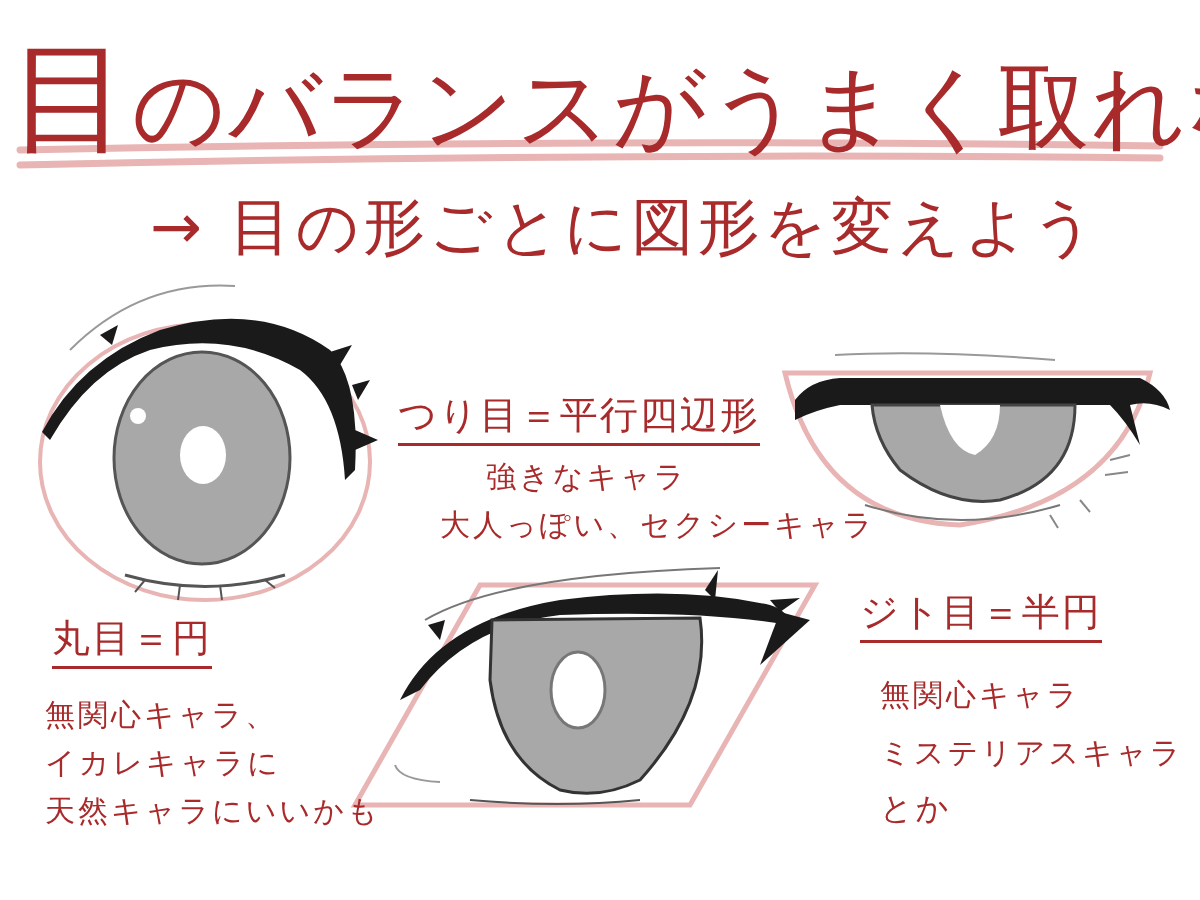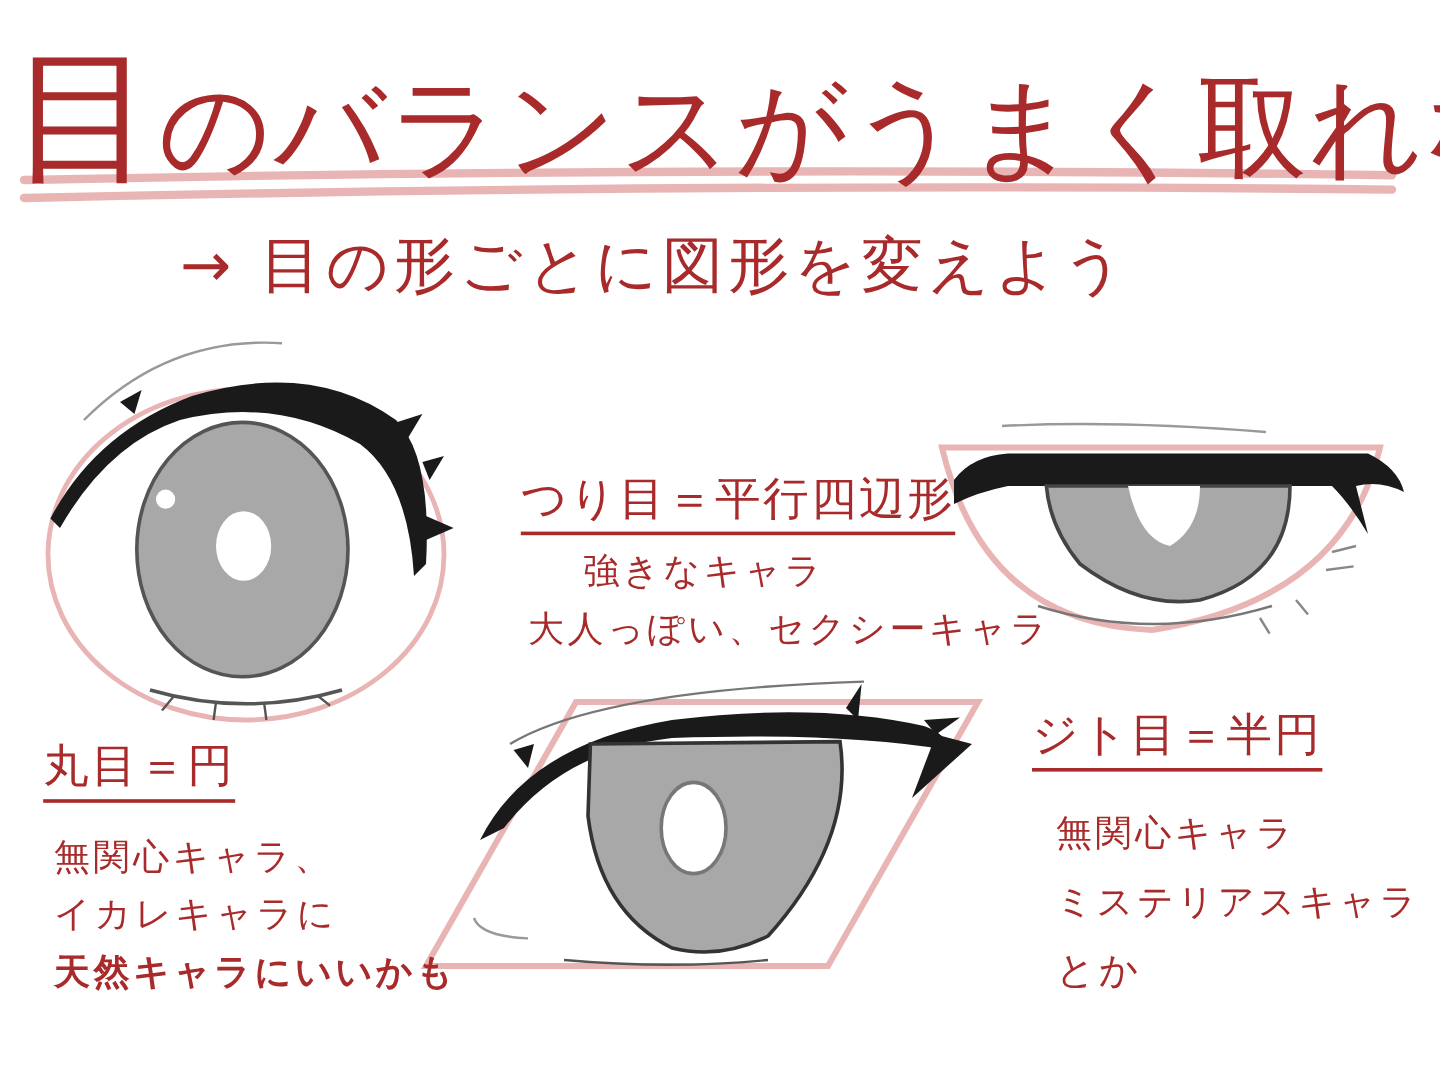--- a/index.html
+++ b/index.html
@@ -1,20 +1,20 @@
 <!DOCTYPE html>
 <html><head>
 <meta charset="utf-8">
 <style>
   html, body { margin: 0; padding: 0; background: #ffffff; }
   body { width: 1200px; height: 900px; position: relative; overflow: hidden; font-family: "DejaVu Sans", sans-serif; }
   .txt { position: absolute; color: #a82a2a; white-space: nowrap; }
   .title { left: 10px; top: 38px; font-size: 92px; letter-spacing: 2px; line-height: 1; }
   .title .big { font-size: 120px; }
-  .subtitle { left: 150px; top: 196px; font-size: 51px; letter-spacing: 4px; line-height: 1; }
+  .subtitle { left: 150px; top: 196px; font-size: 62px; letter-spacing: 4px; line-height: 1; }
   .heading { font-size: 38px; letter-spacing: 2px; line-height: 1.1; padding-bottom: 6px; border-bottom: 3px solid #a82a2a; }
   .body-line { font-size: 30px; letter-spacing: 3px; line-height: 1; }
   svg.art { position: absolute; left: 0; top: 0; }
 </style>
 </head>
 <body>
 
 <svg class="art" width="1200" height="900" viewBox="0 0 1200 900">
 
   <g>
@@ -59,25 +59,25 @@
     <path d="M940 405 L 1000 405 Q 1000 440 975 455 Q 950 450 940 405 Z" fill="#fff"></path>
     <path d="M865 505 Q 960 535 1060 505" stroke="#777" stroke-width="2" fill="none"></path>
     <path d="M1110 460 L 1130 455 M 1105 475 L 1128 472 M 1080 500 L 1090 512 M 1050 515 L 1058 528" stroke="#888" stroke-width="2"></path>
   </g>
 </svg>
 
 <div class="txt title"><span class="big">目</span><span>のバランスがうまく取れない人へ</span></div>
 
 <div class="txt subtitle">→ 目の形ごとに図形を変えよう</div>
 
-<div class="txt heading" style="left:398px; top:395px;margin-left:36px;">つり目＝平行四辺形</div>
+<div class="txt heading" style="left:398px; top:395px;">つり目＝平行四辺形</div>
 <div class="txt body-line" style="left:440px; top:462px;margin-left:46px;">強きなキャラ</div>
 <div class="txt body-line" style="left:440px; top:510px;text-align:center;">大人っぽい、セクシーキャラ</div>
 
-<div class="txt heading" style="left:36px; top:618px;">丸目＝円</div>
+<div class="txt heading" style="left:52px; top:618px;">丸目＝円</div>
 <div class="txt body-line" style="left:45px; top:700px;">無関心キャラ、</div>
 <div class="txt body-line" style="left:45px; top:748px;">イカレキャラに</div>
-<div class="txt body-line" style="left:45px; top:796px;font-weight:bold;">天然キャラにいいかも</div>
+<div class="txt body-line" style="left:45px; top:796px;">天然キャラにいいかも</div>
 
 <div class="txt heading" style="left:860px; top:592px;">ジト目＝半円</div>
 <div class="txt body-line" style="left:880px; top:680px;">無関心キャラ</div>
 <div class="txt body-line" style="left:880px; top:738px;">ミステリアスキャラ</div>
 <div class="txt body-line" style="left:880px; top:792px; font-size:32px;">とか</div>
 
 </body></html>

